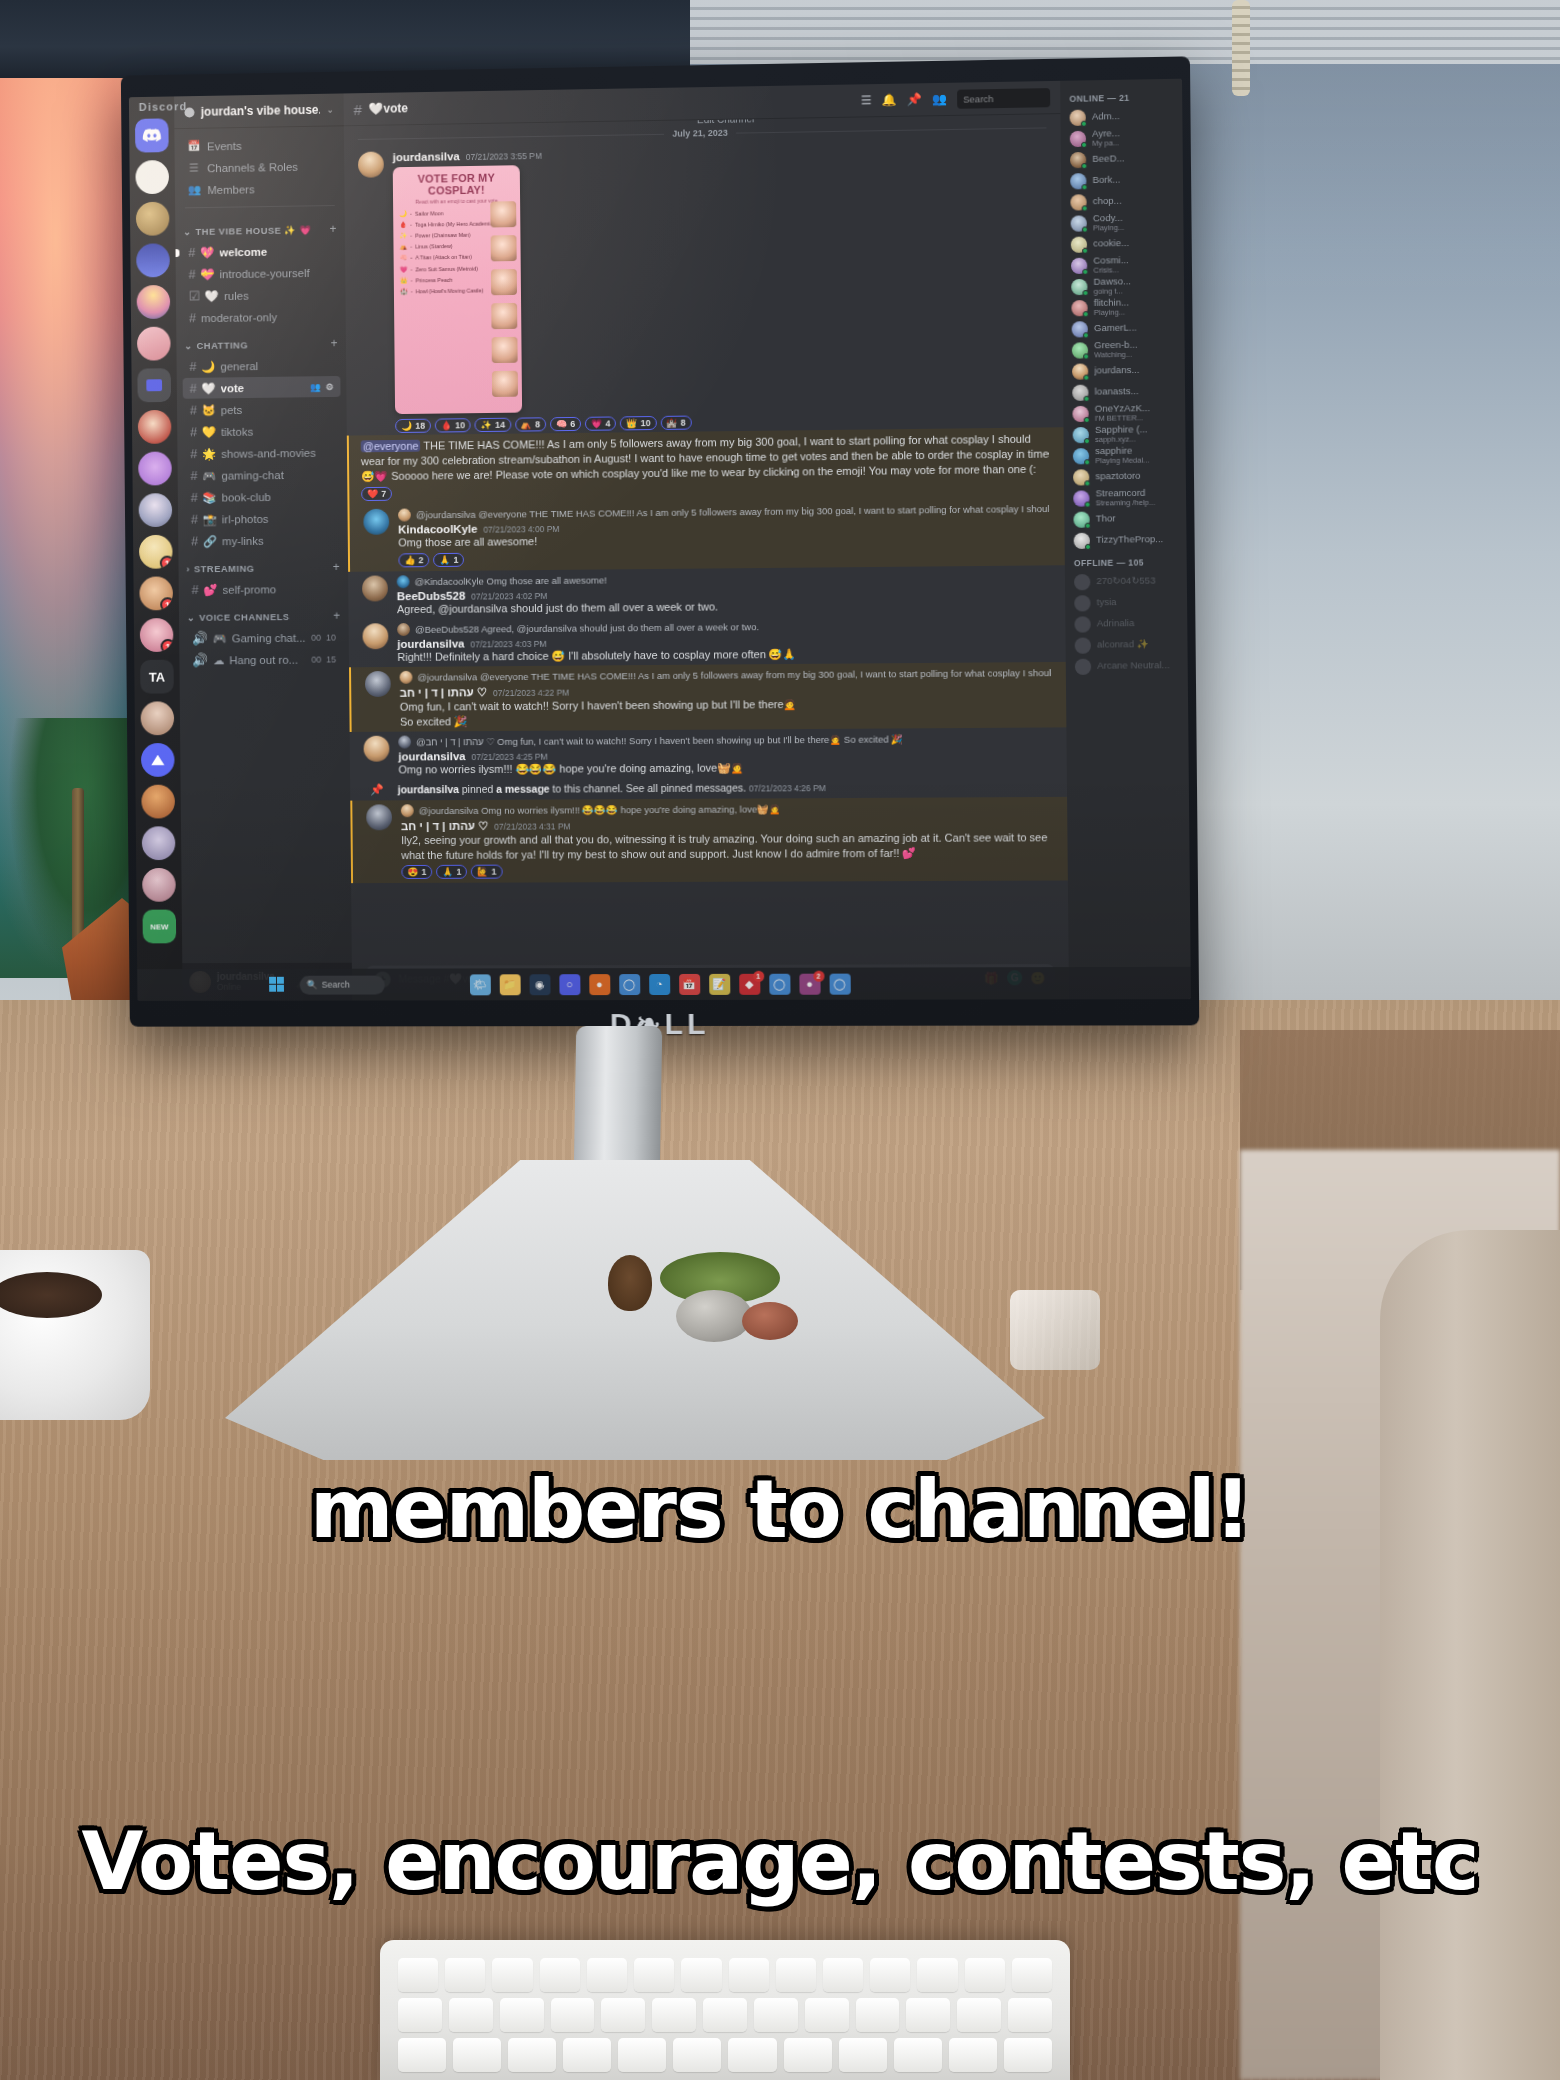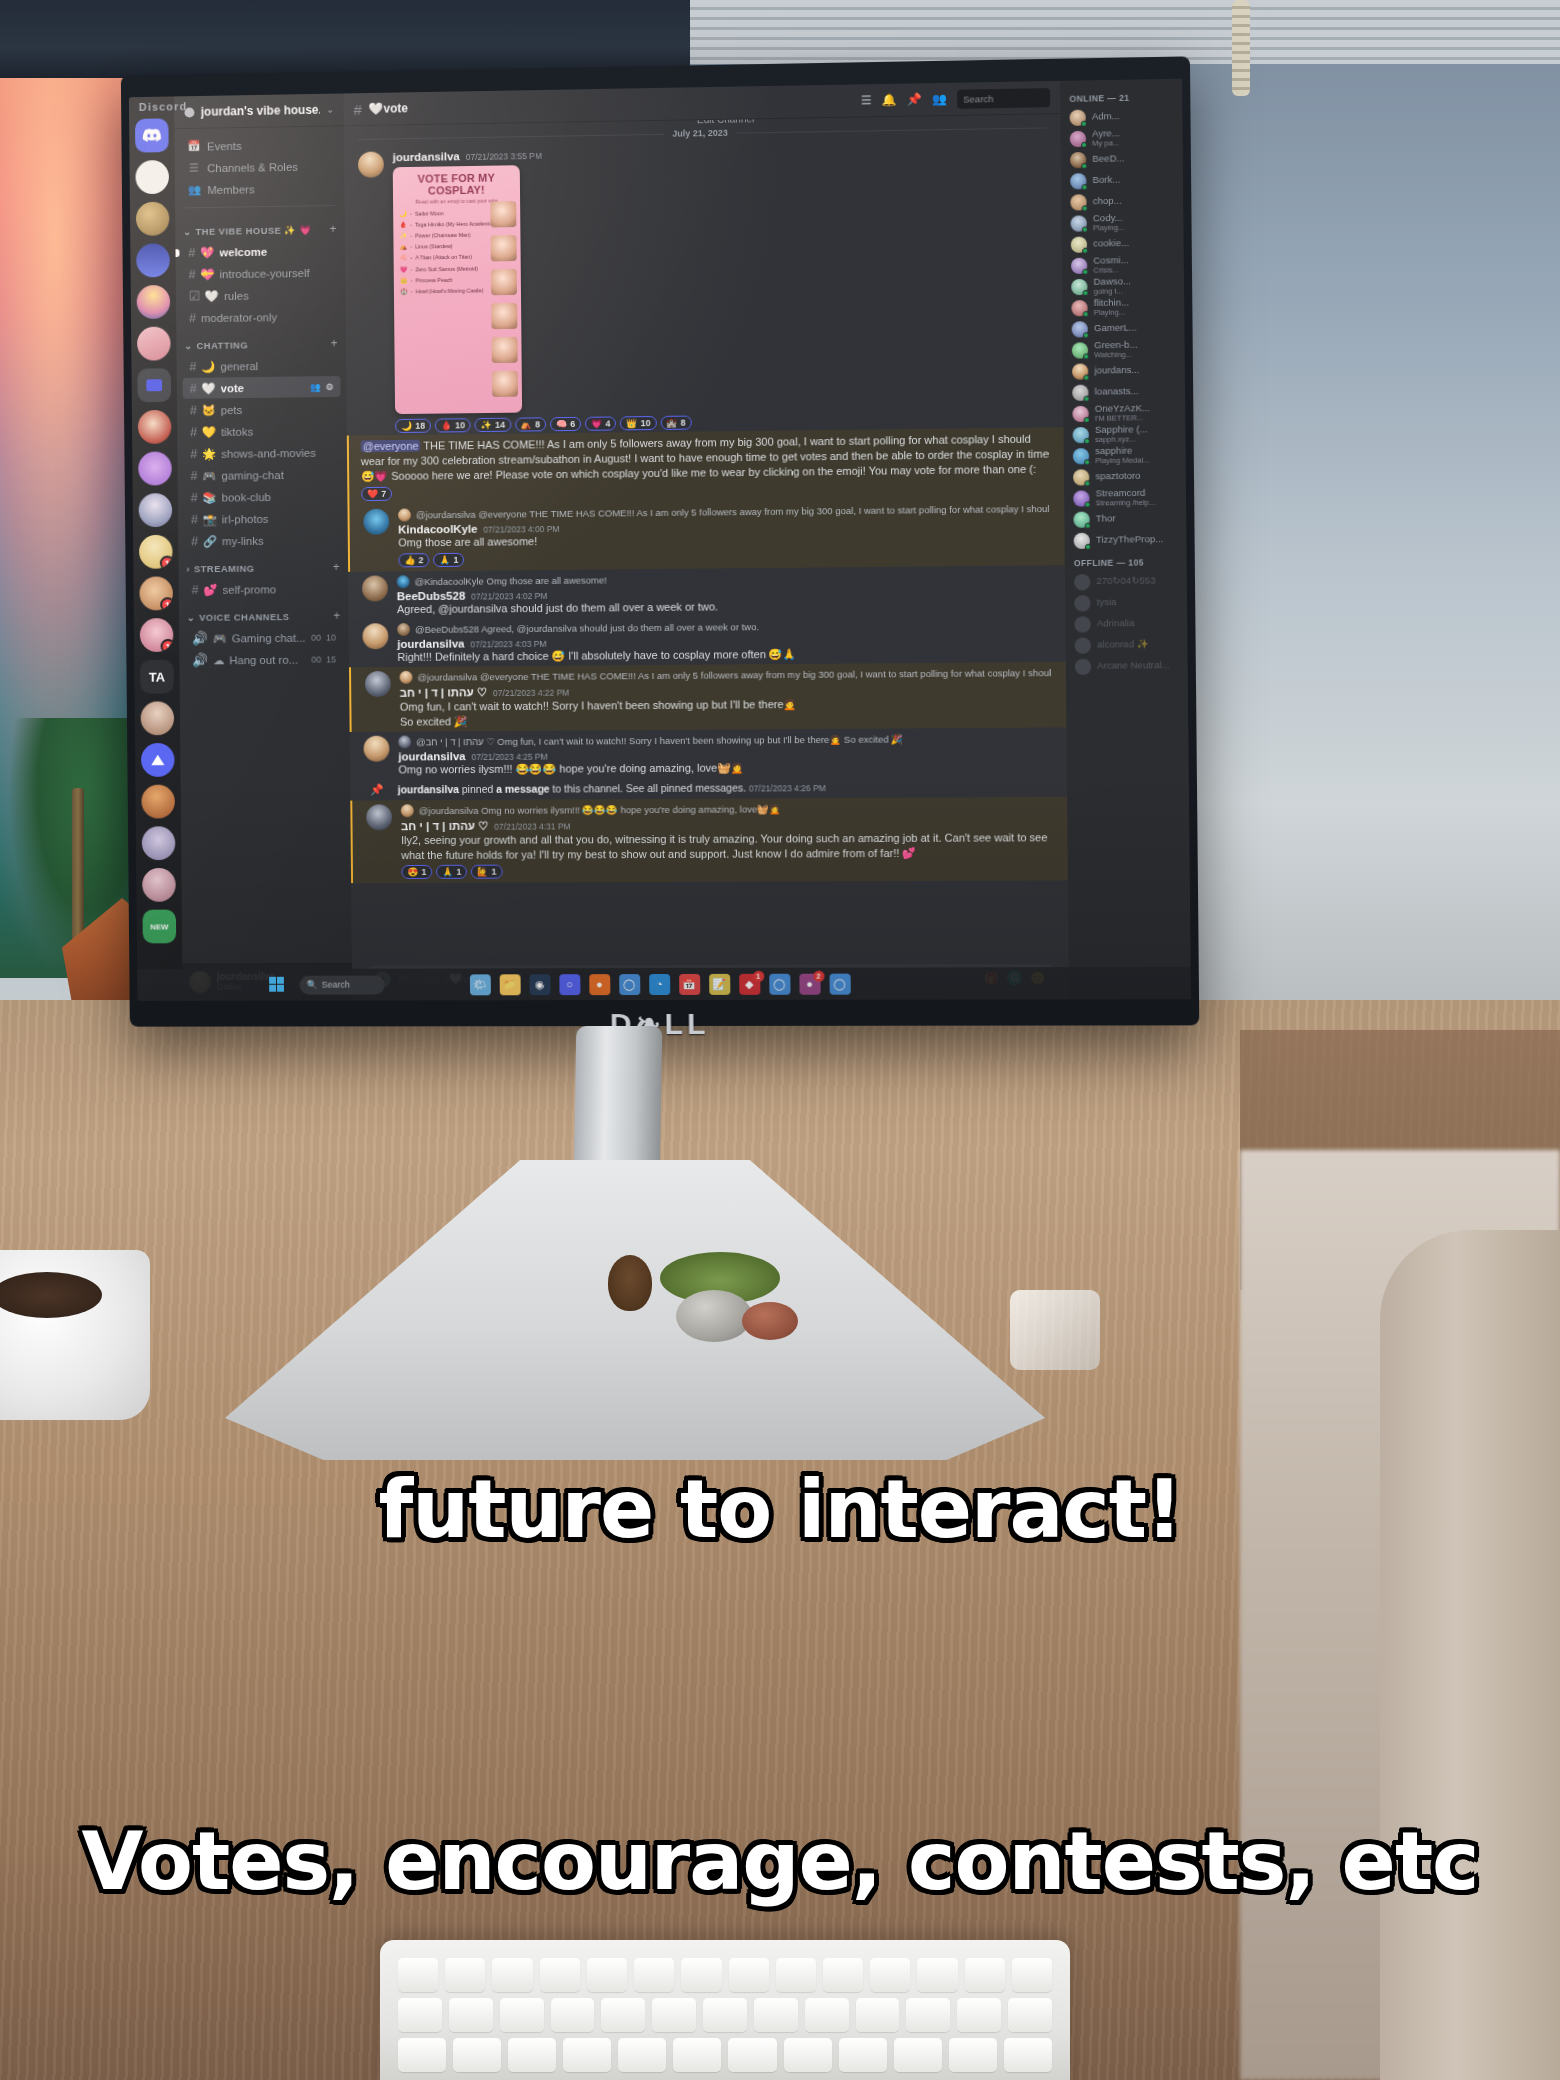--- a/index.html
+++ b/index.html
@@ -1224,15 +1224,15 @@
 </div>
 
 <div class="stand-neck"></div>
 <div class="stand-base"></div>
 <div class="pinecone"></div>
 <div class="moss"></div>
 <div class="rockA"></div>
 <div class="rockB"></div>
 
 <div class="caption" id="cap1">
-  <div>future to interact!</div>
+  <div>members to channel!</div>
 </div>
 <div class="caption" id="cap2">Votes, encourage, contests, etc</div>
 
 </body></html>

